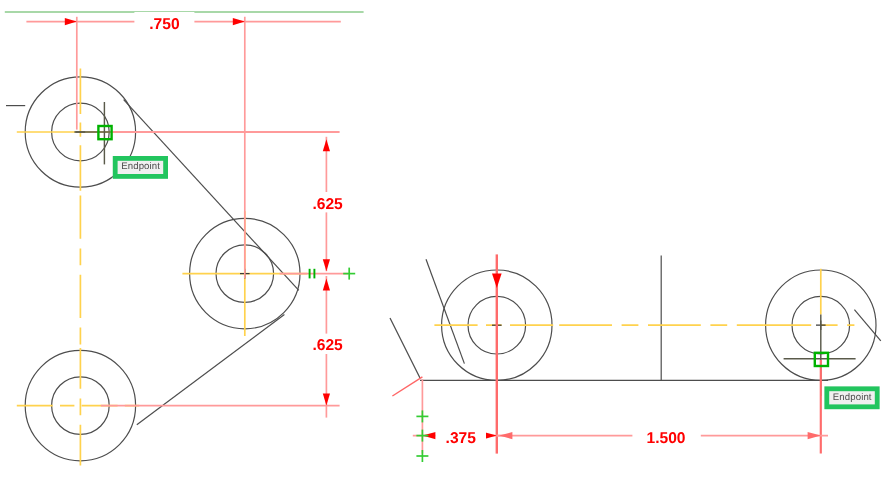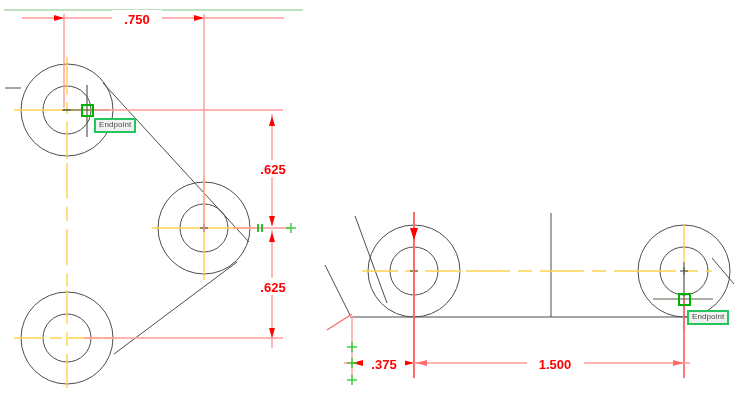--- a/index.html
+++ b/index.html
@@ -20,28 +20,29 @@
   #cad-svg {
     position: absolute;
     left: 0;
     top: 0;
     width: 747px;
     height: 415px;
   }
   .tooltip {
     position: absolute;
     background: #f0f0f0;
-    border: 2px solid #22c55e;
+    border: 4px solid #22c55e;
     color: #4d4d4d;
     font-family: "Liberation Sans", sans-serif;
     font-size: 8px;
     line-height: 10px;
     padding: 0px 3px 1px 3px;
     white-space: nowrap;
     letter-spacing: 0.1px;
+    margin-top: 12px;
   }
   #tooltip-endpoint-left { left: 94px; top: 118px; }
   #tooltip-endpoint-right { left: 687px; top: 310px; }
   .dimtext {
     font-family: "Liberation Sans", sans-serif;
     font-size: 13px;
     font-weight: bold;
     fill: #ff0000;
   }
 </style>

